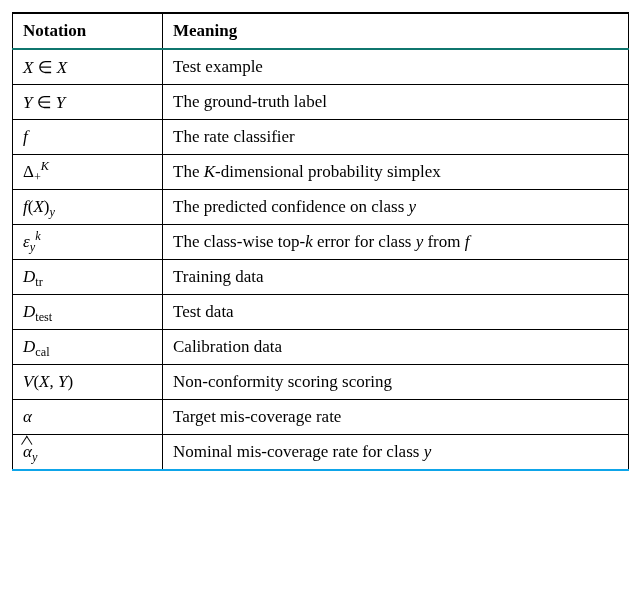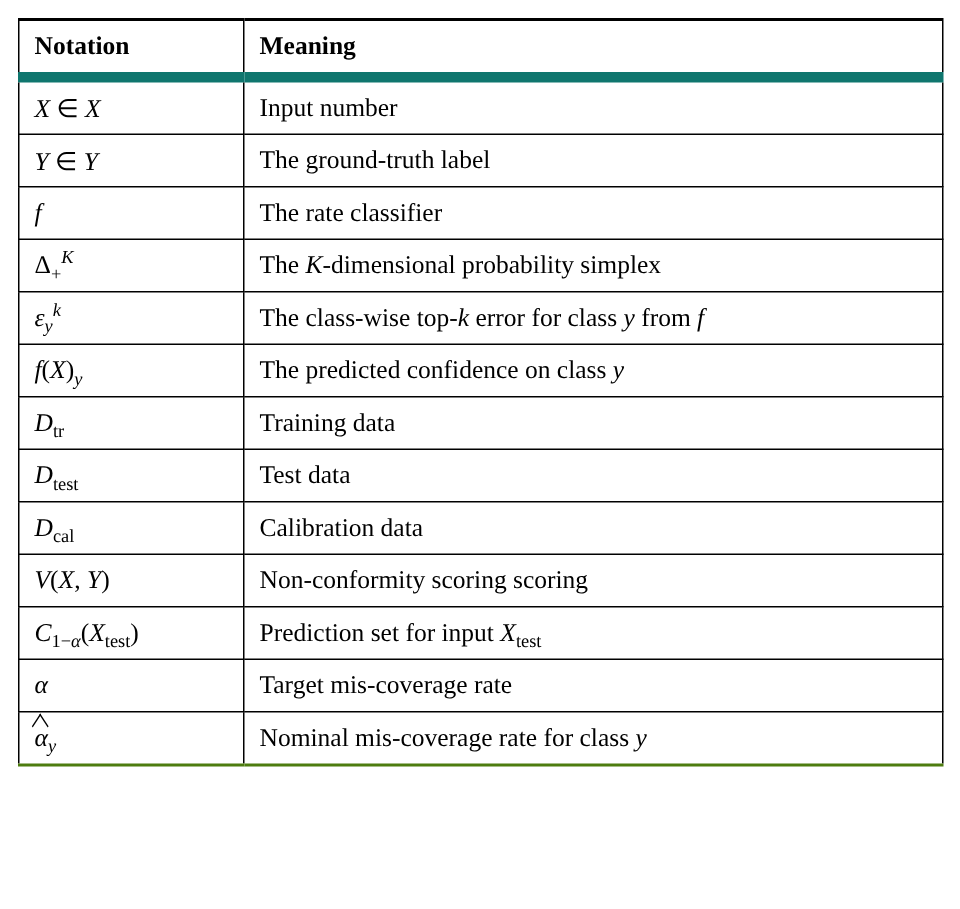--- a/index.html
+++ b/index.html
@@ -20,26 +20,26 @@
     padding: 6px 10px;
     text-align: left;
     vertical-align: middle;
     height: 22px;
   }
   th {
     font-weight: bold;
   }
   thead th {
     border-top: 2px solid #000;
-    border-bottom: 7px solid #0f766e;
+    border-bottom: 2px solid #0f766e;
   }
   col.notation { width: 150px; }
   col.meaning  { width: 466px; }
   tbody tr:last-child td {
-    border-bottom: 2px solid #4d7c0f;
+    border-bottom: 2px solid #0ea5e9;
   }
   
   .mathit { font-style: italic; font-family: "Times New Roman", serif; }
   .cal    { font-family: "Brush Script MT","Segoe Script","Lucida Handwriting",cursive; font-style: italic; }
   .rm     { font-style: normal; text-align: right; }
   sub, sup { font-size: 0.72em; line-height: 0; }
   sup { vertical-align: super; }
   sub { vertical-align: sub; }
   .notation-cell { white-space: nowrap; position: relative; }
   .hat {
@@ -69,63 +69,59 @@
   </colgroup>
   <thead>
     <tr>
       <th>Notation</th>
       <th>Meaning</th>
     </tr>
   </thead>
   <tbody>
       <tr>
         <td class="notation-cell"><span class="mathit">X</span> ∈ <span class="cal">X</span></td>
-        <td>Input number</td>
+        <td>Test example</td>
       </tr>
       <tr>
         <td class="notation-cell"><span class="mathit">Y</span> ∈ <span class="cal">Y</span></td>
         <td>The ground-truth label</td>
       </tr>
       <tr>
         <td class="notation-cell"><span class="mathit">f</span></td>
         <td>The rate classifier</td>
       </tr>
       <tr>
         <td class="notation-cell">Δ<sub>+</sub><sup><span class="mathit">K</span></sup></td>
         <td>The <span class="mathit">K</span>-dimensional probability simplex</td>
       </tr>
       <tr>
+        <td class="notation-cell"><span class="mathit">f</span>(<span class="mathit">X</span>)<sub><span class="mathit">y</span></sub></td>
+        <td>The predicted confidence on class <span class="mathit">y</span></td>
+      </tr>
+      <tr>
         <td class="notation-cell"><span class="mathit">ε</span><sub><span class="mathit">y</span></sub><sup><span class="mathit">k</span></sup></td>
         <td>The class-wise top-<span class="mathit">k</span> error for class <span class="mathit">y</span> from <span class="mathit">f</span></td>
-      </tr>
-      <tr>
-        <td class="notation-cell"><span class="mathit">f</span>(<span class="mathit">X</span>)<sub><span class="mathit">y</span></sub></td>
-        <td>The predicted confidence on class <span class="mathit">y</span></td>
       </tr>
       <tr>
         <td class="notation-cell"><span class="cal">D</span><sub><span class="rm">tr</span></sub></td>
         <td>Training data</td>
       </tr>
       <tr>
         <td class="notation-cell"><span class="cal">D</span><sub><span class="rm">test</span></sub></td>
         <td>Test data</td>
       </tr>
       <tr>
         <td class="notation-cell"><span class="cal">D</span><sub><span class="rm">cal</span></sub></td>
         <td>Calibration data</td>
       </tr>
       <tr>
         <td class="notation-cell"><span class="mathit">V</span>(<span class="mathit">X</span>, <span class="mathit">Y</span>)</td>
         <td>Non-conformity scoring scoring</td>
       </tr>
       <tr>
-        <td class="notation-cell"><span class="cal">C</span><sub>1−<span class="mathit">α</span></sub>(<span class="mathit">X</span><sub><span class="rm">test</span></sub>)</td>
-        <td>Prediction set for input <span class="mathit">X</span><sub><span class="rm">test</span></sub></td>
-      </tr>
-      <tr>
         <td class="notation-cell"><span class="mathit">α</span></td>
         <td>Target mis-coverage rate</td>
       </tr>
       <tr>
         <td class="notation-cell"><span class="hat"><span class="mathit">α</span></span><sub><span class="mathit">y</span></sub></td>
         <td>Nominal mis-coverage rate for class <span class="mathit">y</span></td>
       </tr>
     </tbody>
 </table>
 

